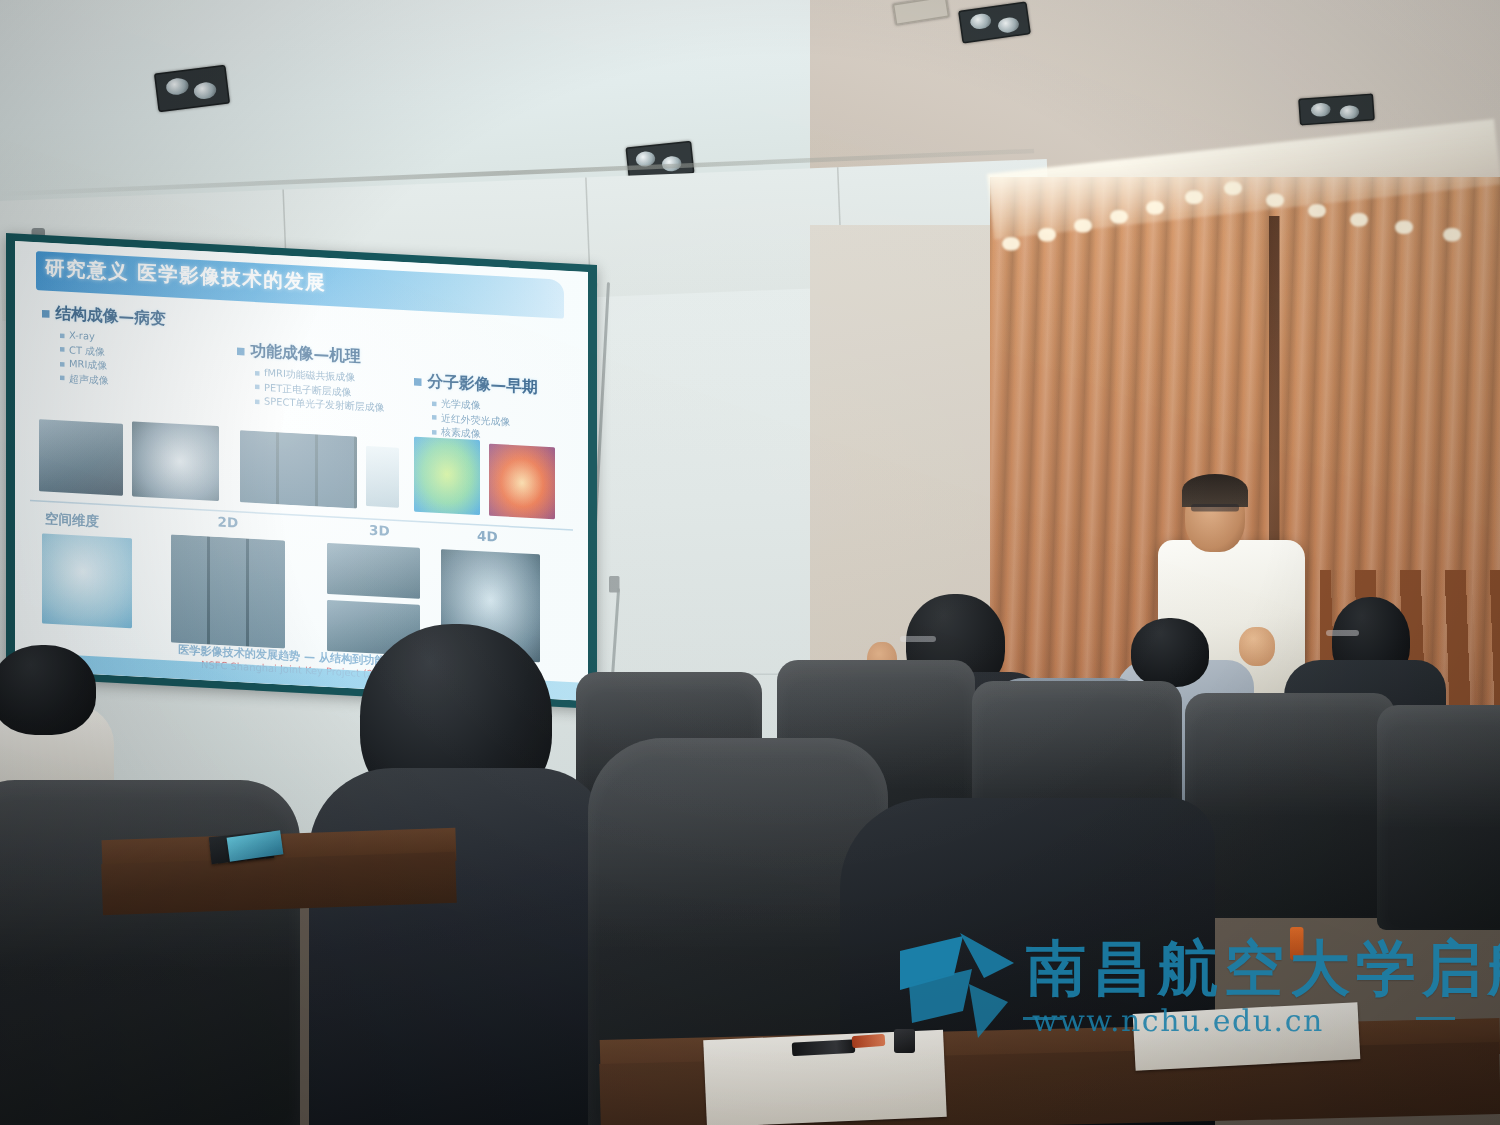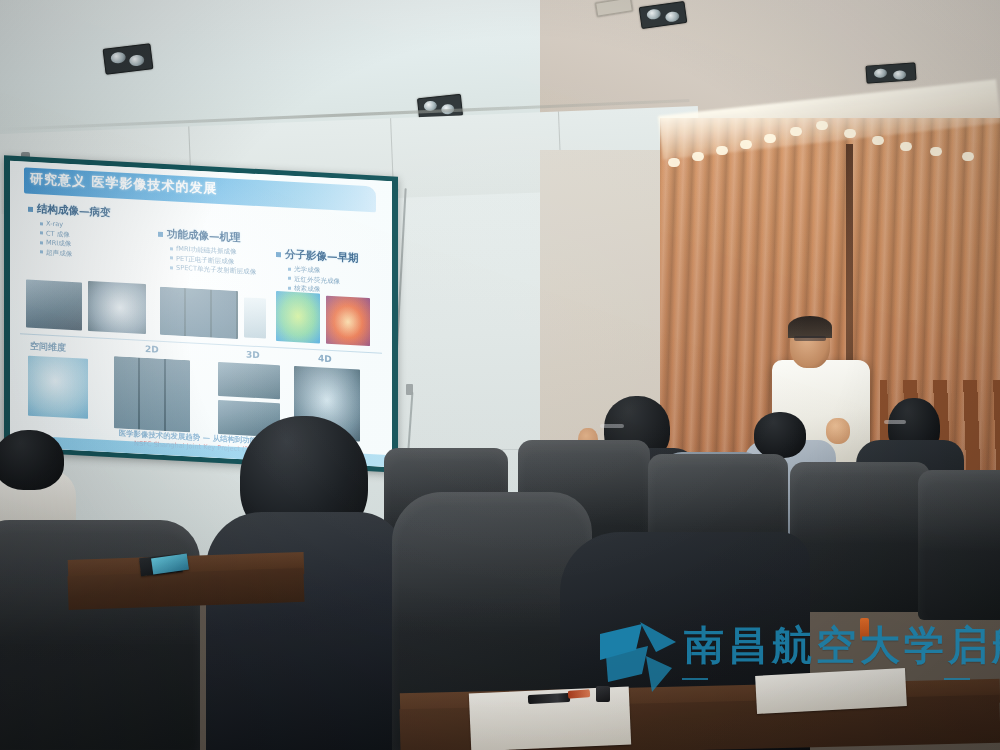--- a/index.html
+++ b/index.html
@@ -496,18 +496,19 @@
     <div class="wm-logo">
       <svg viewBox="0 0 86 82" width="86" height="82" aria-hidden="true">
         <path d="M4 18 L46 8 L40 34 L4 44 Z" fill="#1b7fa8"></path>
         <path d="M10 40 L52 30 L46 58 L12 66 Z" fill="#1b7fa8" opacity="0.85"></path>
         <path d="M44 6 L80 26 L60 36 Z" fill="#1b7fa8" opacity="0.9"></path>
         <path d="M50 40 L76 52 L56 76 Z" fill="#1b7fa8" opacity="0.8"></path>
       </svg>
     </div>
     <div class="wm-text">南昌航空大学启航网</div>
     <div class="wm-dash" style="left:86px;"></div>
+    <div class="wm-url">www.nchu.edu.cn</div>
     <div class="wm-dash" style="left:348px;"></div>
   </div>
 
   <div class="grade"></div>
   <div class="warmth"></div>
 </div>
 
 </body></html>

